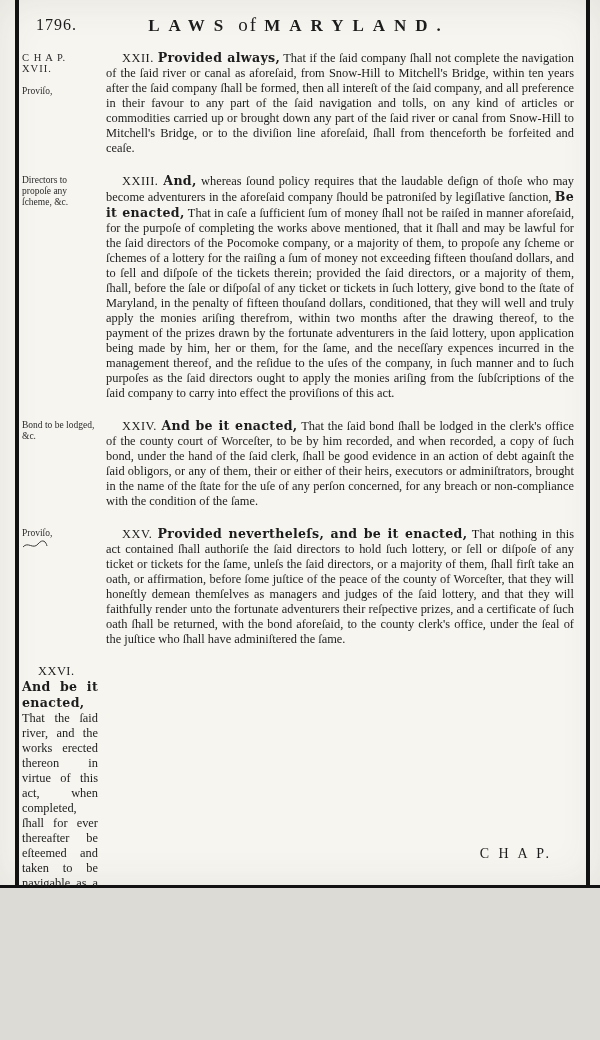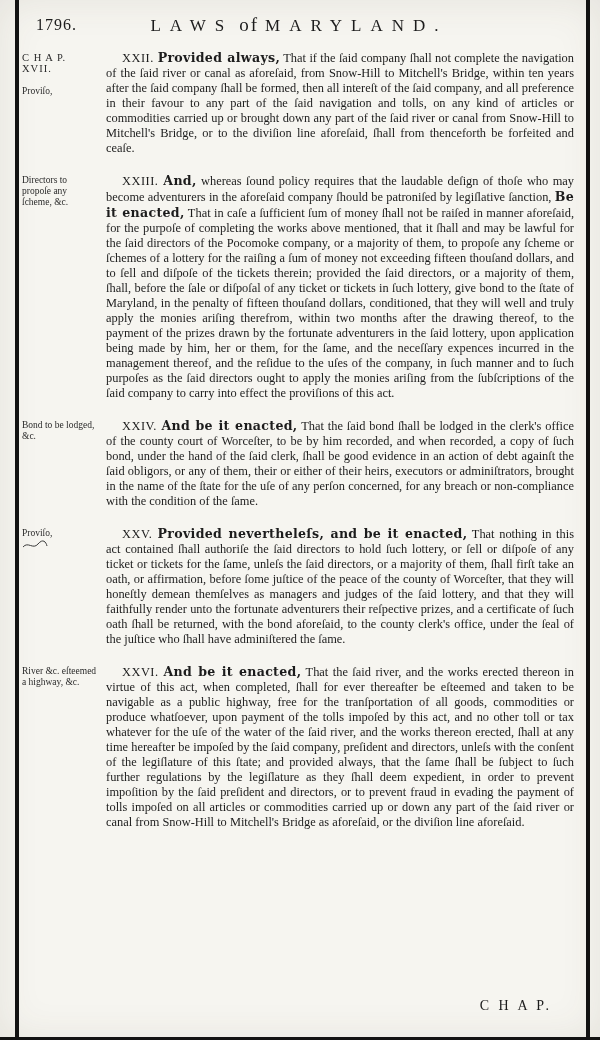--- a/index.html
+++ b/index.html
@@ -1,34 +1,34 @@
 <!DOCTYPE html>
 <html><head>
 <meta charset="utf-8">
 <style>
   html,body { margin:0; padding:0; background:#dddbd5; }
   .page {
     position:relative;
-    width:600px; height:1040px;
+    width:600px; height:888px;
     margin:0 auto;
     background:var(--paper,#f6f5f0);
     font-family:"Liberation Serif", serif;
     color:var(--ink,#1c1c1c);
     overflow:hidden;
     box-shadow:inset 0 0 40px rgba(80,70,50,0.10);
   }
   .edge { position:absolute; background:#121212; }
   .edge-left  { left:15px; top:0; bottom:0; width:4px; }
   .edge-right { right:10px; top:0; bottom:0; width:4px; }
   .edge-bottom{ left:0; right:0; bottom:0; height:3px; }
 
   .running-head { position:absolute; top:14px; left:28px; right:30px; height:26px; }
   .year { position:absolute; left:8px; top:2px; font-size:16px; letter-spacing:1px; }
   .head-title { position:absolute; left:0; right:0; top:0; text-align:center; font-size:17px; }
-  .caps-spaced { letter-spacing:9px; }
+  .caps-spaced { letter-spacing:9px;font-weight:bold; }
   .head-of { font-size:19px; letter-spacing:2px; padding:0 6px; }
 
   .content { position:absolute; top:50px; left:22px; right:26px; }
 
   .para-row { display:grid; grid-template-columns:76px 1fr; column-gap:8px; margin-bottom:17px; }
   .margin-cell { padding-top:2px; }
   .margin-note {
     font-size:9.5px; line-height:11px; color:#2a2a2a;
     margin-bottom:10px; word-wrap:break-word;
   }
@@ -88,21 +88,18 @@
       </div>
       <div class="para-row">
         <div class="margin-cell">
           <div class="margin-note">Proviſo,<svg width="26" height="10" class="flourish-svg">
               <path d="M1 7 C6 1, 11 10, 16 4 S24 2, 25 6" stroke="#3a3a3a" stroke-width="1" fill="none"></path>
             </svg></div>
         </div>
         <p class="para-text"><span class="num">XXV. </span><span class="bl">Provided nevertheleſs, and be it enacted,</span><span> That nothing in this act contained ſhall authoriſe the ſaid directors to hold ſuch lottery, or ſell or diſpoſe of any ticket or tickets for the ſame, unleſs the ſaid directors, or a majority of them, ſhall firſt take an oath, or affirmation, before ſome juſtice of the peace of the county of Worceſter, that they will honeſtly demean themſelves as managers and judges of the ſaid lottery, and that they will faithfully render unto the fortunate adventurers their reſpective prizes, and a certificate of ſuch oath ſhall be returned, with the bond aforeſaid, to the county clerk's office, under the ſeal of the juſtice who ſhall have adminiſtered the ſame.</span></p>
       </div>
       <div class="para-row">
-        <div class="margin-cell">
-          <div class="margin-note">River &amp;c. eſteemed a highway, &amp;c.</div>
-        </div>
         <p class="para-text"><span class="num">XXVI. </span><span class="bl">And be it enacted,</span><span> That the ſaid river, and the works erected thereon in virtue of this act, when completed, ſhall for ever thereafter be eſteemed and taken to be navigable as a public highway, free for the tranſportation of all goods, commodities or produce whatſoever, upon payment of the tolls impoſed by this act, and no other toll or tax whatever for the uſe of the water of the ſaid river, and the works thereon erected, ſhall at any time hereafter be impoſed by the ſaid company, preſident and directors, unleſs with the conſent of the legiſlature of this ſtate; and provided always, that the ſame ſhall be ſubject to ſuch further regulations by the legiſlature as they ſhall deem expedient, in order to prevent impoſition by the ſaid preſident and directors, or to prevent fraud in evading the payment of tolls impoſed on all articles or commodities carried up or down any part of the ſaid river or canal from Snow-Hill to Mitchell's Bridge as aforeſaid, or the diviſion line aforeſaid.</span></p>
       </div>
     </div>
 
   <div class="catchword">C H A P.</div>
 </div>
 
 </body></html>

